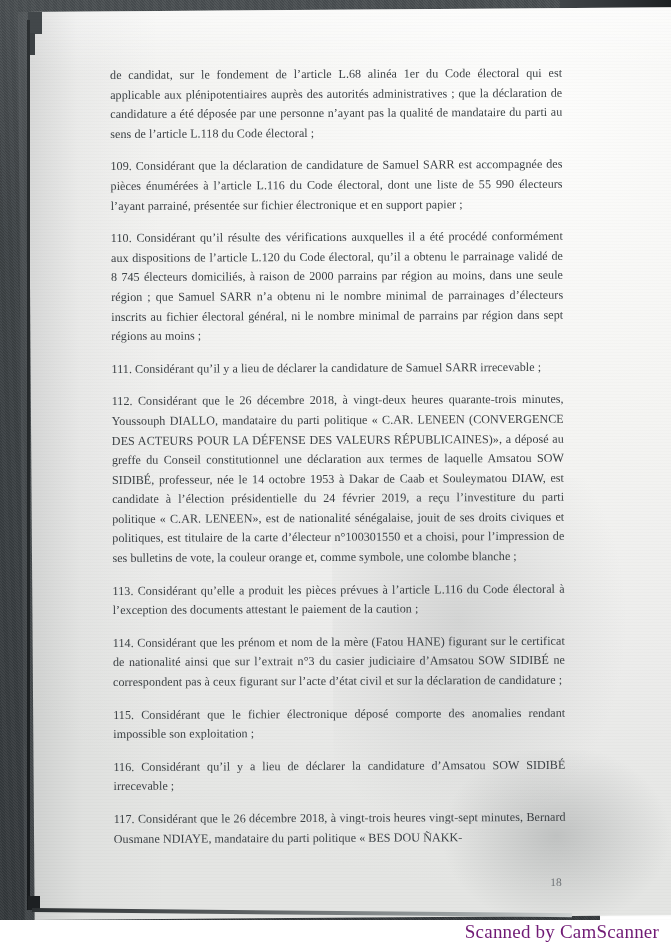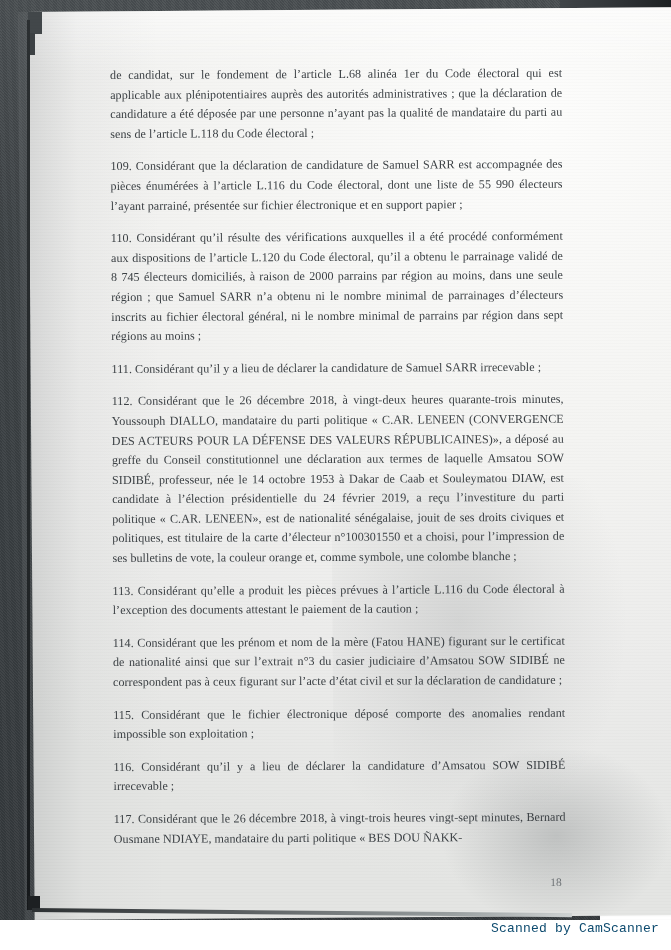--- a/index.html
+++ b/index.html
@@ -176,23 +176,23 @@
     left: 0;
     top: 920px;
     width: 671px;
     height: 30px;
     background: #ffffff;
   }
   .camscanner {
     position: absolute;
     right: 12px;
     top: 921px;
-    font-family: Liberation Mono, monospace;
-    font-size: 13px;
-    color: #0c4a6e;
+    font-family: Liberation Serif, serif;
+    font-size: 19px;
+    color: #701a75;
     letter-spacing: 0.2px;
   }
 
   
   .grain {
     position: absolute;
     inset: 0;
     pointer-events: none;
     background-image:
       repeating-linear-gradient(0deg, rgba(0,0,0,0.012) 0px, rgba(0,0,0,0.012) 1px, rgba(255,255,255,0) 1px, rgba(255,255,255,0) 3px);

